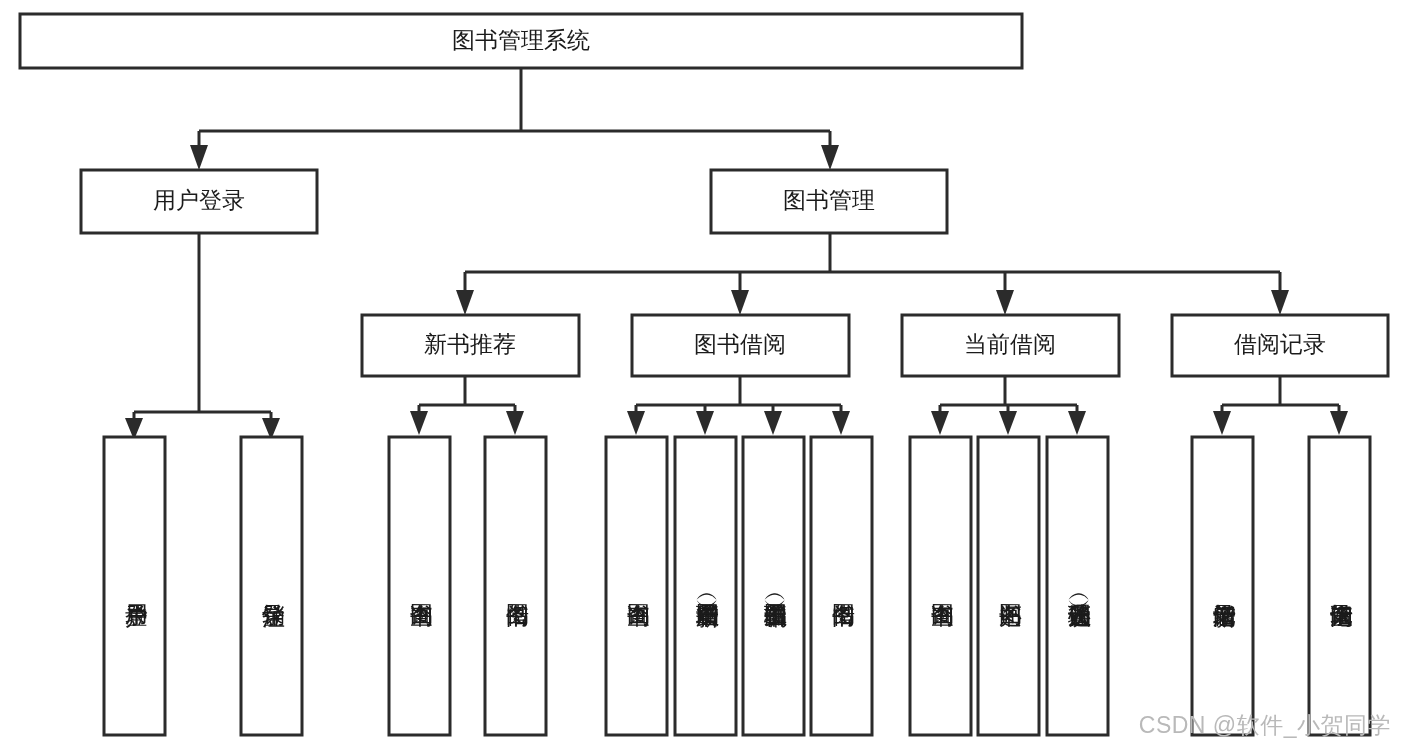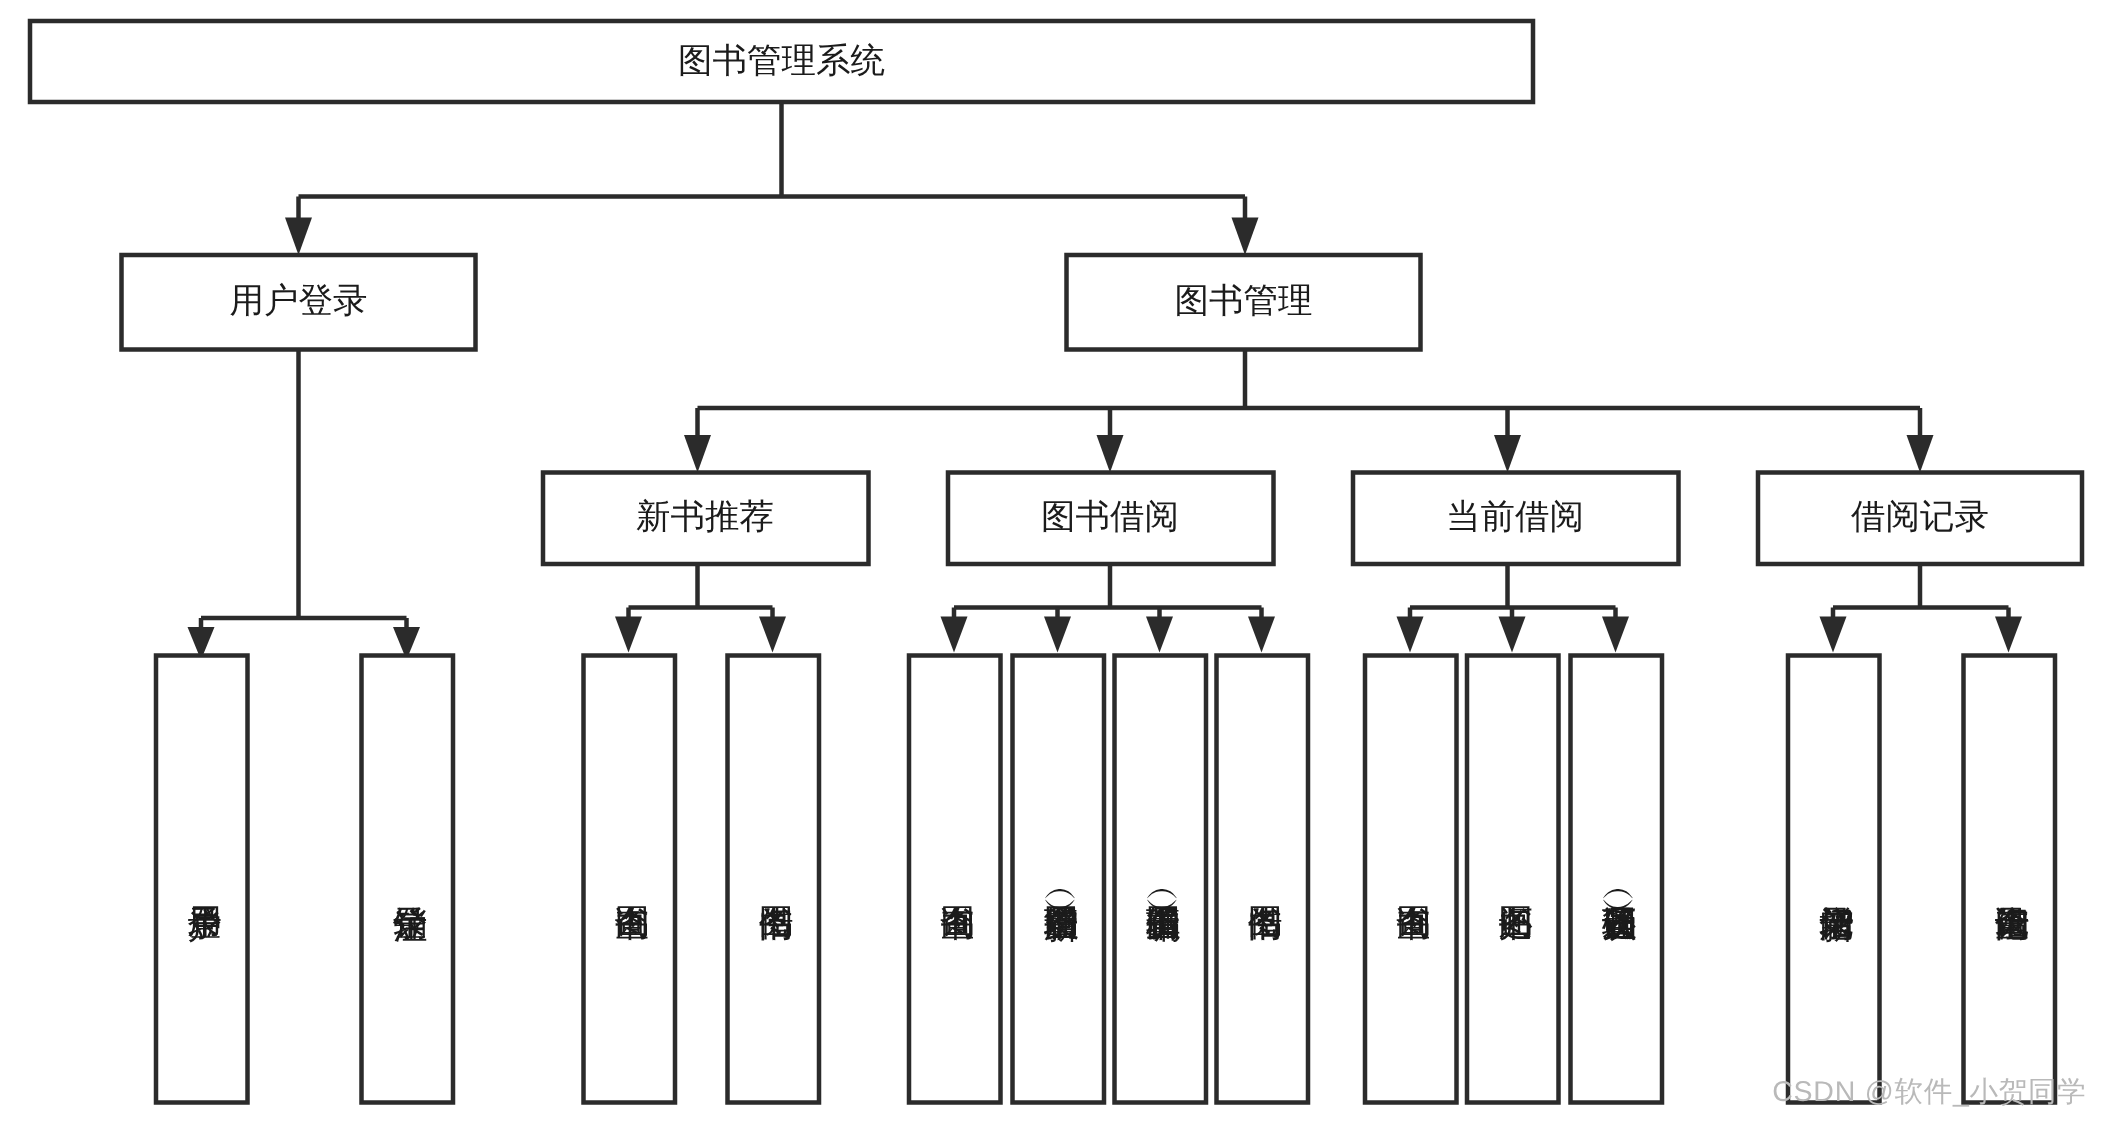--- a/index.html
+++ b/index.html
@@ -19,21 +19,21 @@
   .lbl-vert{
     font-family:"Liberation Sans","DejaVu Sans",sans-serif;
     fill:#1b1b1b;font-size:23px;text-anchor:middle;
     dominant-baseline:middle;
     writing-mode:vertical-rl;
     glyph-orientation-vertical:0;
   }
   .watermark{
     position:absolute;right:14px;bottom:6px;
     font-family:"Liberation Sans","DejaVu Sans",sans-serif;
-    font-size:19px;color:#b9b9b9;white-space:nowrap;
+    font-size:23px;color:#b9b9b9;white-space:nowrap;
     letter-spacing:0.5px;pointer-events:none;
   }
 </style>
 </head>
 <body>
 
 <svg id="diagram" viewBox="0 0 1405 747" xmlns="http://www.w3.org/2000/svg">
 
   <g>
     <path class="conn" d="M521 68 L521 131"></path>

